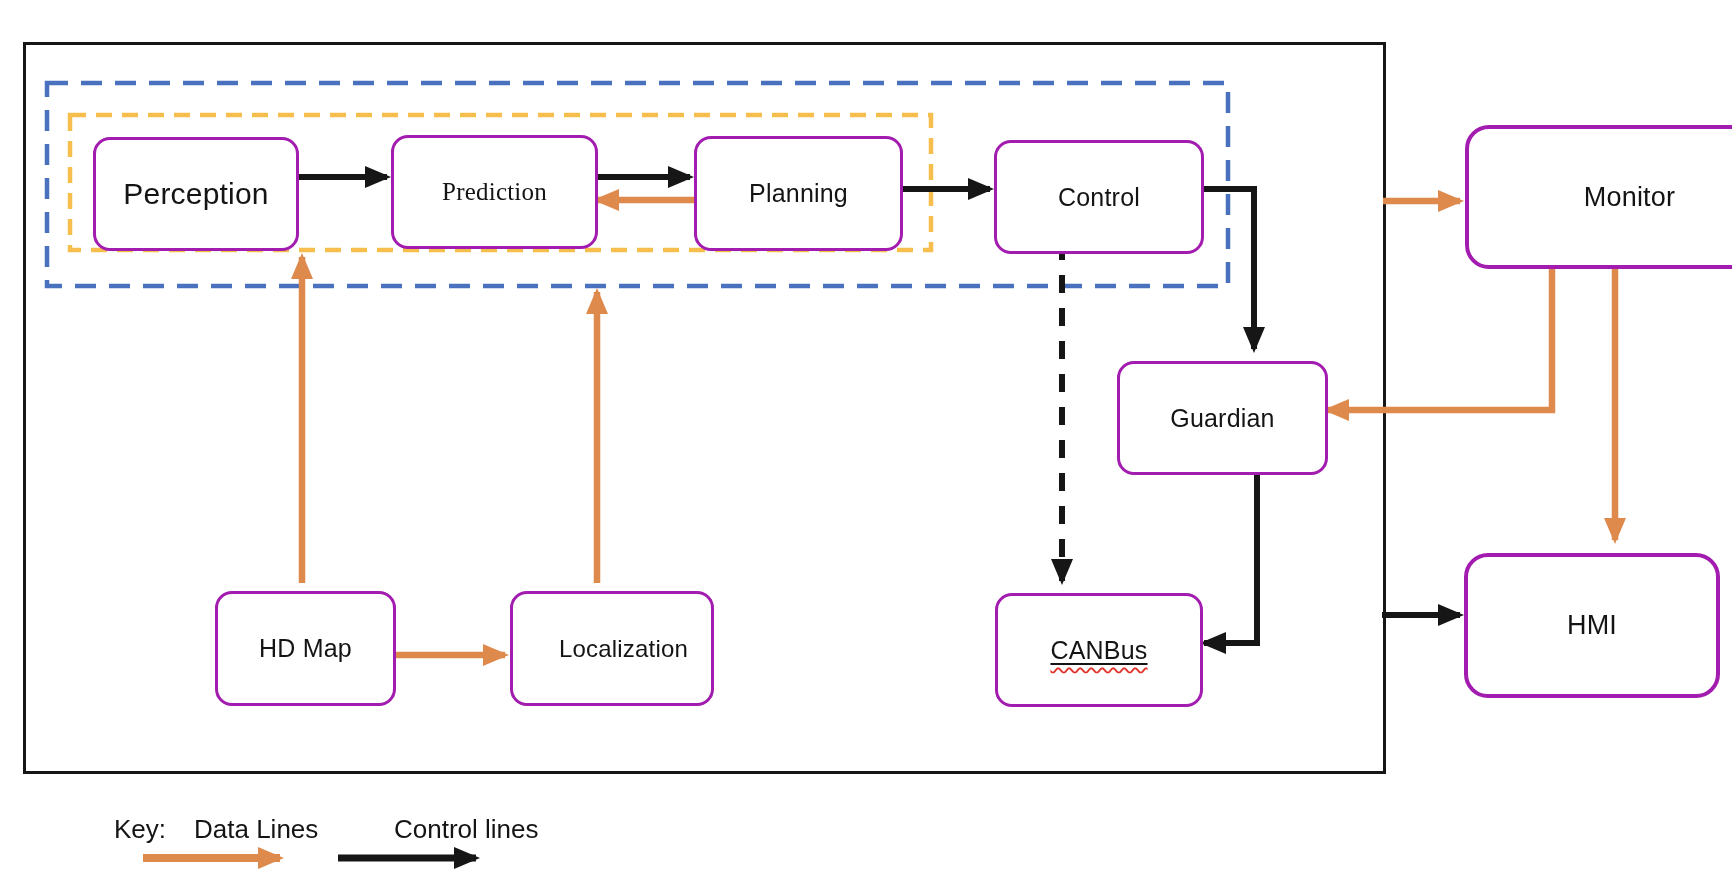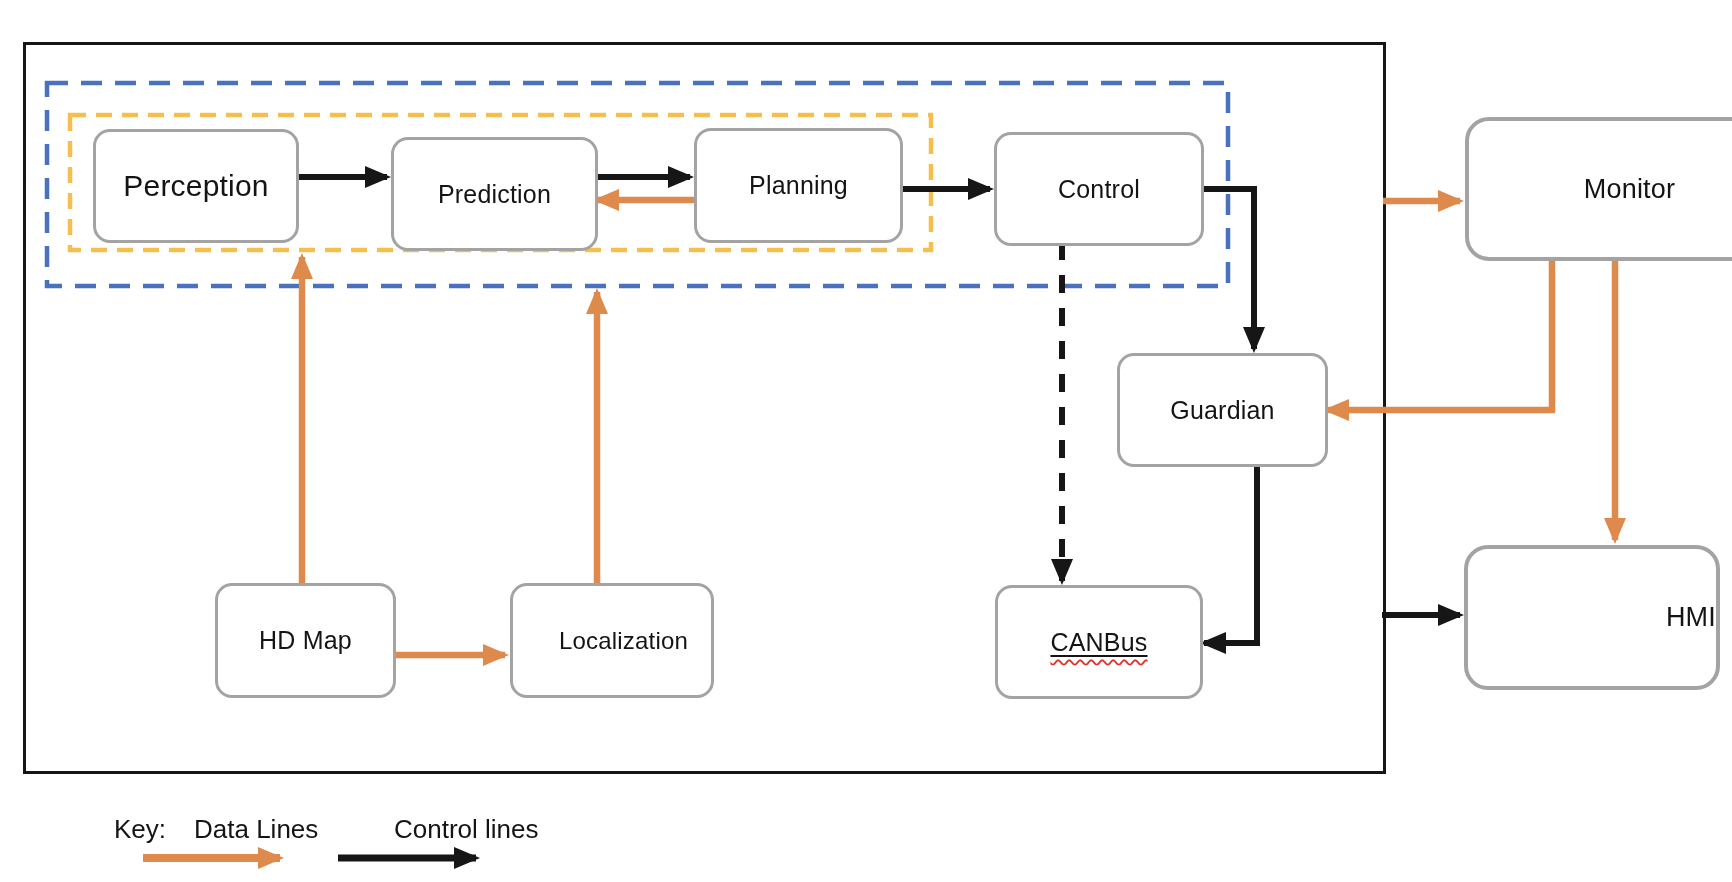--- a/index.html
+++ b/index.html
@@ -6,23 +6,23 @@
   .canvas {
     position:relative; width:1732px; height:882px; background:#ffffff;
     font-family:"Liberation Sans", sans-serif; color:#141414; overflow:hidden;
   }
   .outer-rect {
     position:absolute; left:23px; top:42px; width:1357px; height:726px;
     border:3px solid #161616; background:transparent; z-index:1;
   }
   .wires { position:absolute; left:0; top:0; width:1732px; height:882px; z-index:2; }
   .box {
-    position:absolute; background:#ffffff; border:3px solid #a3a3a3; border-radius:17px;
+    position:absolute; background:#ffffff; border:3px solid #a21caf; border-radius:17px;
     display:flex; align-items:center; justify-content:center;
-    font-size:25px; z-index:3; letter-spacing:.2px; text-align:center;
+    font-size:25px; z-index:3; letter-spacing:.2px; text-align:center;margin-top:8px;
   }
   .box.big { border-radius:24px; border-width:4px; font-size:27px; }
   .keytext { position:absolute; z-index:3; font-size:26px; white-space:nowrap;margin-left:44px; }
   .u-solid {
     text-decoration: underline;
     text-decoration-thickness:2px;
     text-underline-offset:4px;
   }
   .u-wavy {
     text-decoration: underline wavy var(--spellcheck,#E0342C);
@@ -71,21 +71,21 @@
     </g>
 
     <path d="M143,858 L280,858" fill="none" style="stroke:var(--data-line,#DE8A4D)" stroke-width="8" marker-end="url(#mk-orange)"></path>
     <path d="M338,858 L476,858" fill="none" style="stroke:var(--control-line,#161616)" stroke-width="7" marker-end="url(#mk-black)"></path>
   </svg>
 
   <div class="box" style="left:93px;  top:129px; width:200px; height:108px; font-size:30px;">
     <span>Perception</span>
   </div>
 
-  <div class="box" style="left:391px; top:137px; width:201px; height:108px;">
+  <div class="box" style="left:391px; top:127px; width:201px; height:108px;font-family:Liberation Serif, serif;">
     <span>Prediction</span>
   </div>
 
   <div class="box" style="left:694px; top:128px; width:203px; height:109px;">
     <span>Planning</span>
   </div>
 
   <div class="box" style="left:994px; top:132px; width:204px; height:108px;">
     <span>Control</span>
   </div>
@@ -103,21 +103,21 @@
   </div>
 
   <div class="box" style="left:510px; top:583px; width:175px; height:109px; font-size:24px;padding-left:23px;">
     <span>Localization</span>
   </div>
 
   <div class="box big" style="left:1465px; top:117px; width:247px; height:136px;padding-left:37px;">
     <span>Monitor</span>
   </div>
 
-  <div class="box big" style="left:1464px; top:545px; width:248px; height:137px;justify-content:flex-end;">
+  <div class="box big" style="left:1464px; top:545px; width:248px; height:137px;">
     <span>HMI</span>
   </div>
 
   <div class="keytext" style="left:70px; top:814px;">Key:</div>
   <div class="keytext" style="left:150px; top:814px;text-align:center;">Data Lines</div>
   <div class="keytext" style="left:350px; top:814px;">Control lines</div>
 
 </div>
 
 </body></html>

